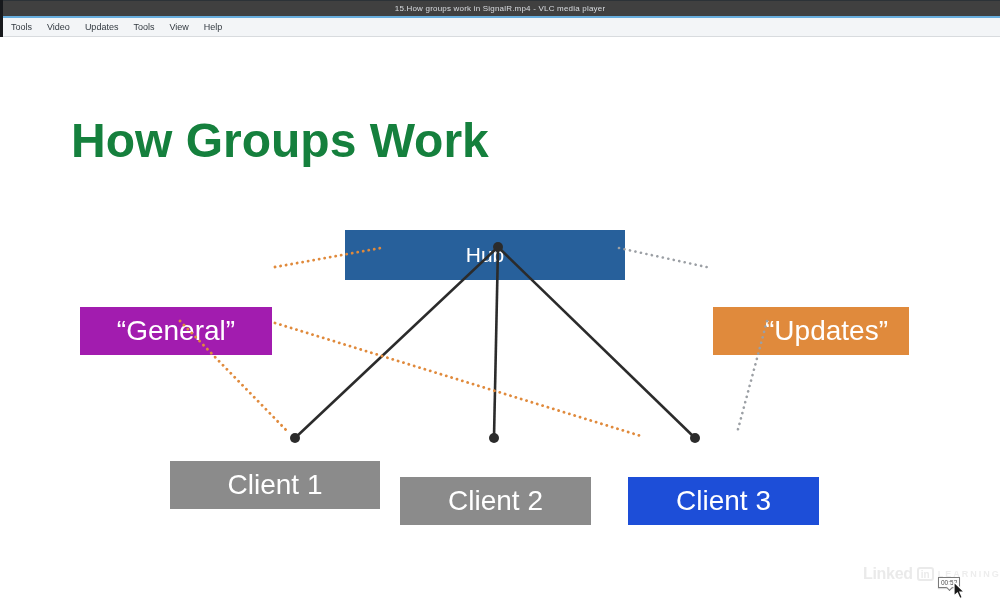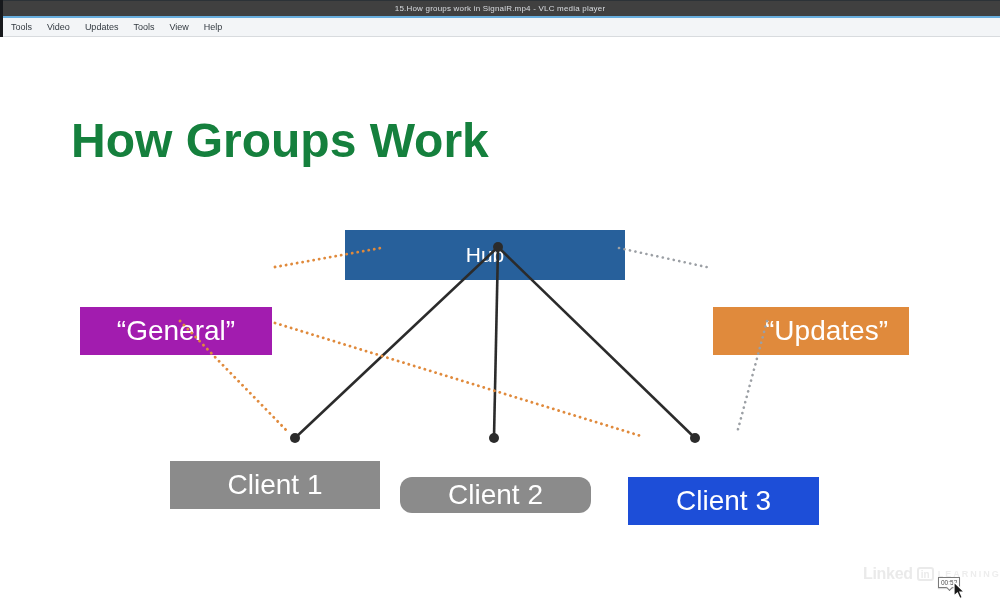--- a/index.html
+++ b/index.html
@@ -22,21 +22,21 @@
   .video-area { position:absolute; left:0; top:37px; width:1000px; height:562px; background:#ffffff; }
   .slide-title { position:absolute; left:71px; top:76px; font-size:48px; font-weight:800;
     color:#3a3a3c; letter-spacing:0px; }
 
   .node { position:absolute; display:flex; align-items:center; justify-content:center;
     color:#ffffff; font-weight:500; }
   .node-hub     { left:345px; top:193px; width:280px; height:50px; font-size:21px; }
   .node-general { left:80px;  top:270px; width:192px; height:48px; font-size:28px; }
   .node-updates { left:713px; top:270px; width:196px; height:48px; font-size:28px;padding-left:31px; }
   .node-client1 { left:170px; top:424px; width:210px; height:48px; font-size:28px; }
-  .node-client2 { left:400px; top:440px; width:191px; height:36px; font-size:28px;border-radius:12px; }
+  .node-client2 { left:400px; top:440px; width:191px; height:48px; font-size:28px; }
   .node-client3 { left:628px; top:440px; width:191px; height:48px; font-size:28px; }
 
   .diagram-svg { position:absolute; left:0; top:0; width:1000px; height:599px; pointer-events:none; }
 
   
   .watermark { position:absolute; left:863px; top:565px; display:flex; align-items:center; gap:4px;
     opacity:.85; }
   .wm-brand { font-size:16px; font-weight:700; color:#e7e7e7; letter-spacing:-.3px; }
   .wm-badge { font-size:10px; font-weight:700; color:#e7e7e7; border:2px solid #e7e7e7;
     border-radius:3px; padding:0 2px; line-height:11px; height:14px; display:flex; align-items:center; }

